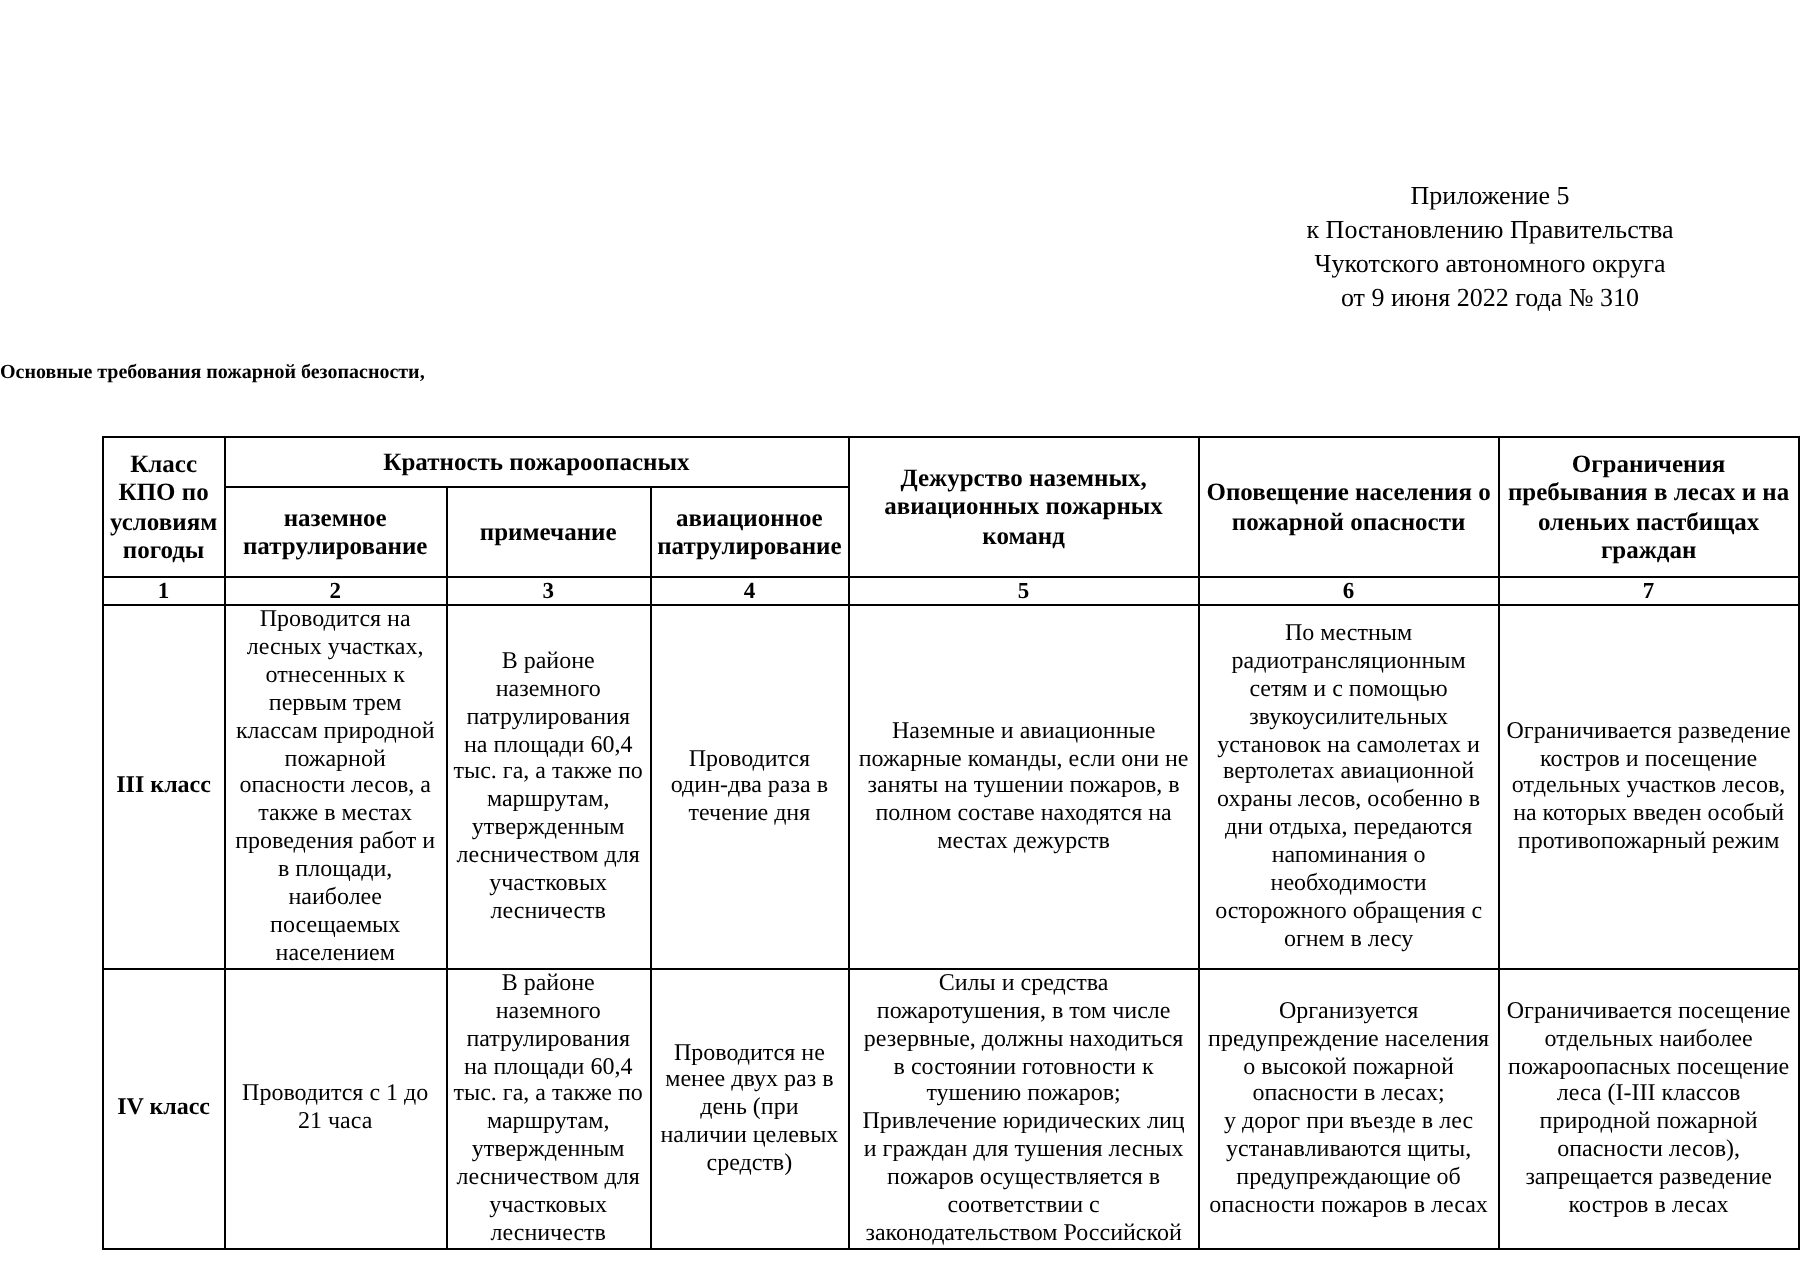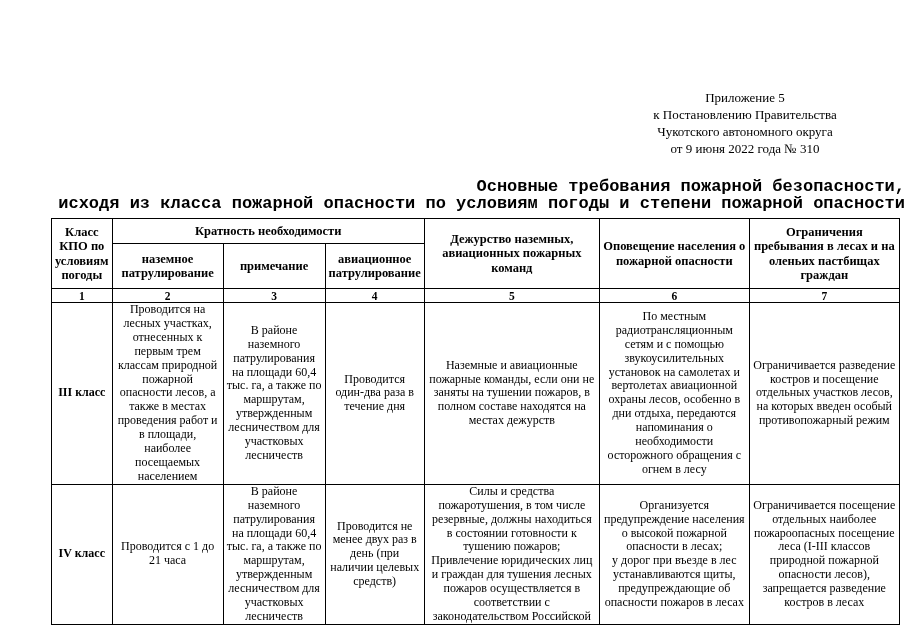--- a/index.html
+++ b/index.html
@@ -23,25 +23,24 @@
     width: 282px;
     text-align: center;
     font-size: 13px;
     line-height: 17px;
   }
   .doc-title {
     position: absolute;
     top: 178px;
     left: 0;
     width: 905px;
-    text-align: right;
+    text-align: left;
     font-weight: bold;
-    font-size: 17px;
+    font-size: 10px;
     line-height: 17px;
-    font-family: Liberation Mono, monospace;
   }
   table.req-table {
     position: absolute;
     left: 32px;
     top: 218px;
     border-collapse: collapse;
     table-layout: fixed;
     margin-left: 19px;
   }
   .req-table th, .req-table td {
@@ -80,37 +79,36 @@
 
   <div class="appendix">
     <div>Приложение 5</div>
     <div>к Постановлению Правительства</div>
     <div>Чукотского автономного округа</div>
     <div>от 9 июня 2022 года № 310</div>
   </div>
 
   <div class="doc-title">
     <div>Основные требования пожарной безопасности,</div>
-    <div>исходя из класса пожарной опасности по условиям погоды и степени пожарной опасности</div>
   </div>
 
   <table class="req-table">
     <colgroup>
       <col style="width:59px">
       <col style="width:111px">
       <col style="width:102px">
       <col style="width:98px">
       <col style="width:175px">
       <col style="width:150px">
       <col style="width:150px">
     </colgroup>
     <tbody>
       <tr class="hdr-top">
         <th rowspan="2">Класс КПО по условиям погоды</th>
-        <th colspan="3">Кратность необходимости</th>
+        <th colspan="3">Кратность пожароопасных</th>
         <th rowspan="2">Дежурство наземных, авиационных пожарных команд</th>
         <th rowspan="2">Оповещение населения о пожарной опасности</th>
         <th rowspan="2">Ограничения пребывания в лесах и на оленьих пастбищах граждан</th>
       </tr>
       <tr class="hdr-sub">
         <th>наземное патрулирование</th>
         <th>примечание</th>
         <th>авиационное патрулирование</th>
       </tr>
       <tr class="num-row">

